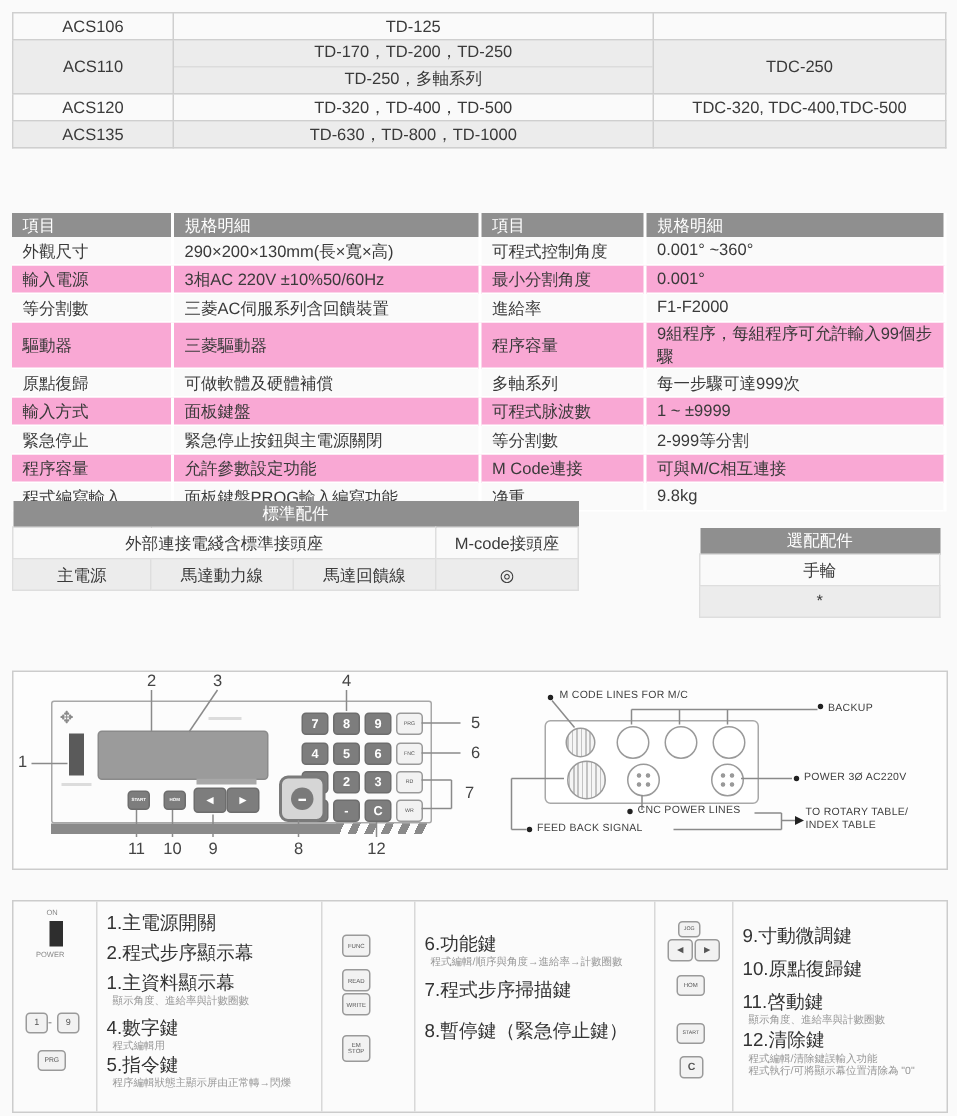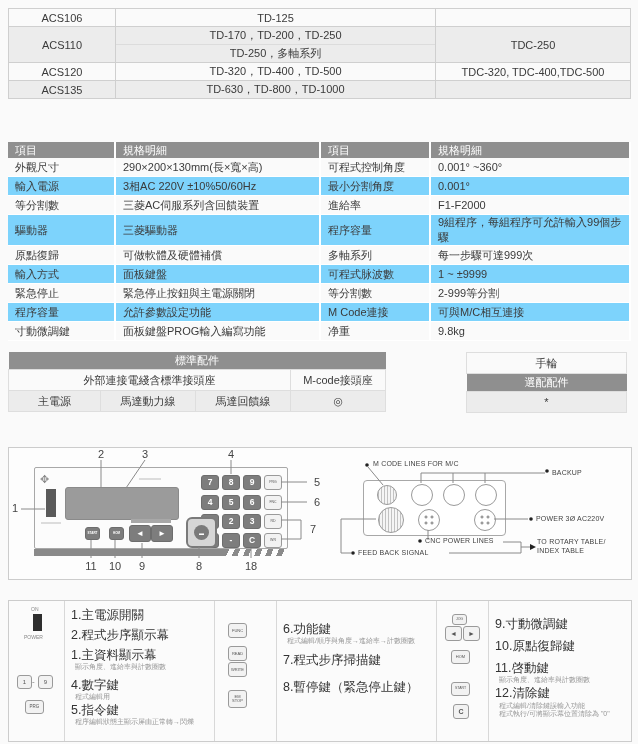--- a/index.html
+++ b/index.html
@@ -15,26 +15,26 @@
   #model-table th,#model-table td{border:1px solid #cfcfcf;text-align:center;padding:0}
   #model-table th{height:17px}
   #model-table td{height:17px}
   #model-table tr.z td{background:#ececec}
   .two-line div{height:17px;line-height:17px}
   .two-line div+div{border-top:1px solid #dcdcdc}
   
   #spec-table{left:8px;top:142px;width:622px}
   #spec-table th{height:16px;text-align:left;padding:0 0 0 7px;border-right:2px solid #fff}
   #spec-table td{height:18px;text-align:left;padding:0 0 0 7px;border-bottom:1px solid #fff;border-right:2px solid #fff}
-  #spec-table tr.z td{background:#7dd3fc}
+  #spec-table tr.z td{background:#f9a8d4}
   
   .acc th{height:15px}
   .acc td{height:18px;text-align:center;border:1px solid #dedede}
   .acc tr.z td{background:#ececec}
-  #std-acc{left:8px;top:352px;width:377px}
+  #std-acc{left:8px;top:334px;width:377px}
   #opt-acc{left:466px;top:352px;width:160px}
   
   #diagram{left:8px;top:447px;width:622px;height:131px;border:1px solid #cccccc;background:#fdfdfd}
   #front-panel{left:25px;top:19px;width:252px;height:80px;border:1px solid #a8a8a8;background:#fcfcfc;border-radius:2px}
   #hazard{left:25px;top:101px;width:252px;height:7px;background:#8a8a8a}
   #hazard-stripes{left:215px;top:101px;width:62px;height:7px;
      background:repeating-linear-gradient(115deg,#8a8a8a 0 5px,#fdfdfd 5px 10px)}
   #lcd{left:56px;top:39px;width:112px;height:31px;background:#9b9b9b;border:1px solid #8a8a8a;border-radius:3px}
   #power-switch{left:37px;top:41px;width:10px;height:28px;background:#5a5a5a}
   .smudge{background:#dcdcdc;height:2px}
@@ -157,21 +157,21 @@
         <td>等分割數</td>
         <td>2-999等分割</td>
       </tr>
   <tr class="z">
         <td>程序容量</td>
         <td>允許參數設定功能</td>
         <td>M Code連接</td>
         <td>可與M/C相互連接</td>
       </tr>
   <tr>
-        <td>寸動微調鍵</td>
+        <td>程式編寫輸入</td>
         <td>面板鍵盤PROG輸入編寫功能</td>
         <td>净重</td>
         <td>9.8kg</td>
       </tr>
 </tbody>
   </table>
 
 <table id="std-acc" class="t acc abs">
   <colgroup>
       <col style="width:92px">
@@ -195,24 +195,24 @@
   </tr>
 </tbody>
   </table>
 
 <table id="opt-acc" class="t acc abs">
   <colgroup>
       <col style="width:160px">
     </colgroup>
   <tbody>
       <tr>
+        <th>選配配件</th>
+      </tr>
+  <tr>
         <td>手輪</td>
-      </tr>
-  <tr>
-        <th>選配配件</th>
       </tr>
   <tr class="z">
         <td>*</td>
       </tr>
 </tbody>
   </table>
 
 <div id="diagram" class="abs">
 
   <div id="front-panel" class="abs"></div>
@@ -304,21 +304,21 @@
   <div class="num" style="left:84px;top:0px">2</div>
   <div class="num" style="left:128px;top:0px">3</div>
   <div class="num" style="left:214px;top:0px">4</div>
   <div class="num" style="left:300px;top:28px">5</div>
   <div class="num" style="left:300px;top:48px">6</div>
   <div class="num" style="left:296px;top:75px">7</div>
   <div class="num" style="left:182px;top:112px">8</div>
   <div class="num" style="left:125px;top:112px">9</div>
   <div class="num" style="left:98px;top:112px">10</div>
   <div class="num" style="left:74px;top:112px">11</div>
-  <div class="num" style="left:234px;top:112px">18</div>
+  <div class="num" style="left:234px;top:112px">12</div>
 
   <div class="lbl" style="left:364px;top:12px">M CODE LINES FOR M/C</div>
   <div class="lbl" style="left:543px;top:21px">BACKUP</div>
   <div class="lbl" style="left:527px;top:67px">POWER 3Ø AC220V</div>
   <div class="lbl" style="left:416px;top:89px">CNC POWER LINES</div>
   <div class="lbl" style="left:528px;top:90px">TO ROTARY TABLE/</div>
   <div class="lbl" style="left:528px;top:99px">INDEX TABLE</div>
   <div class="lbl" style="left:349px;top:101px">FEED BACK SIGNAL</div>
 </div>
 

